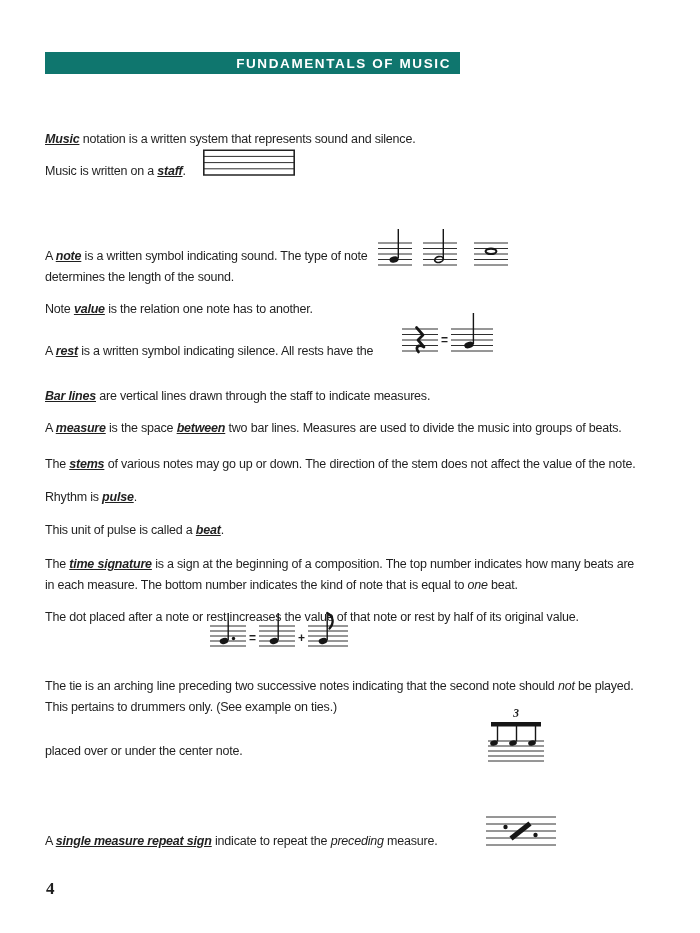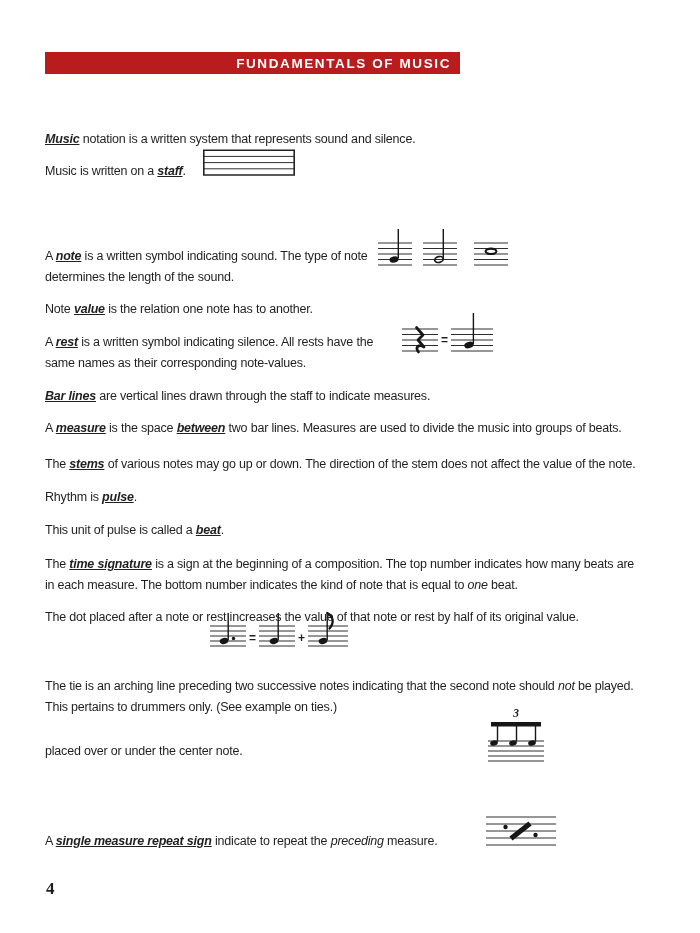--- a/index.html
+++ b/index.html
@@ -3,21 +3,21 @@
 <meta charset="utf-8">
 <style>
   html,body{margin:0;padding:0;background:#ffffff;}
   .page{
     position:relative;width:700px;height:933px;background:#ffffff;
     font-family:"Liberation Sans",sans-serif;color:#1f1f1f;
     font-size:12.5px;line-height:21px;letter-spacing:-0.2px;overflow:hidden;
   }
   .title-bar{
     position:absolute;left:45px;top:52px;width:415px;height:22px;
-    background:#b91c1c;color:#ffffff;display:flex;align-items:center;justify-content:flex-end;
+    background:#0f766e;color:#ffffff;display:flex;align-items:center;justify-content:flex-end;
     padding-right:9px;box-sizing:border-box;font-weight:bold;font-size:13.5px;letter-spacing:1.6px;
   }
   .para{position:absolute;left:45px;}
   .ln{display:block;white-space:nowrap;}
   .bi{font-weight:bold;font-style:italic;text-decoration:underline;}
   .it{font-style:italic;}
   .fig{position:absolute;display:flex;align-items:center;}
   .fig .op{font-weight:bold;font-size:12px;margin:6px 3px 0 3px;letter-spacing:0;}
   .staffline{stroke:#2e2e2e;stroke-width:1;}
   .heavyline{stroke:#232323;stroke-width:1.6;}
@@ -95,23 +95,22 @@
         <line class="staffline" x1="0" y1="39" x2="34" y2="39"></line>
         <ellipse cx="17" cy="25.3" rx="5.4" ry="2.7" fill="none" stroke="#161616" stroke-width="2.1"></ellipse>
       </g>
     </svg>
   </div>
 
   <p class="para" style="top:286px;">
     <span class="ln"><span>Note </span><span class="bi">value</span><span> is the relation one note has to another.</span></span>
   </p>
 
-  <p class="para" style="top:319px;width:350px;">
+  <p class="para" style="top:328px;width:350px;">
     <span class="ln"><span>A </span><span class="bi">rest</span><span> is a written symbol indicating silence. All rests have the</span></span>
-    <span class="ln">same names as their corresponding note-values.</span>
   </p>
 
   <div class="fig" style="left:402px;top:312px;">
     <svg width="36" height="50" viewBox="0 0 36 50">
       <line class="staffline" x1="0" y1="17" x2="36" y2="17"></line>
       <line class="staffline" x1="0" y1="22.5" x2="36" y2="22.5"></line>
       <line class="staffline" x1="0" y1="28" x2="36" y2="28"></line>
       <line class="staffline" x1="0" y1="33.5" x2="36" y2="33.5"></line>
       <line class="staffline" x1="0" y1="39" x2="36" y2="39"></line>
       <path d="M14.5,15.5 L21,23 L16,28 L22,35 C16,31.5 13,35.5 16.5,40" fill="none" stroke="#161616" stroke-width="2.7" stroke-linejoin="round" stroke-linecap="round"></path>

